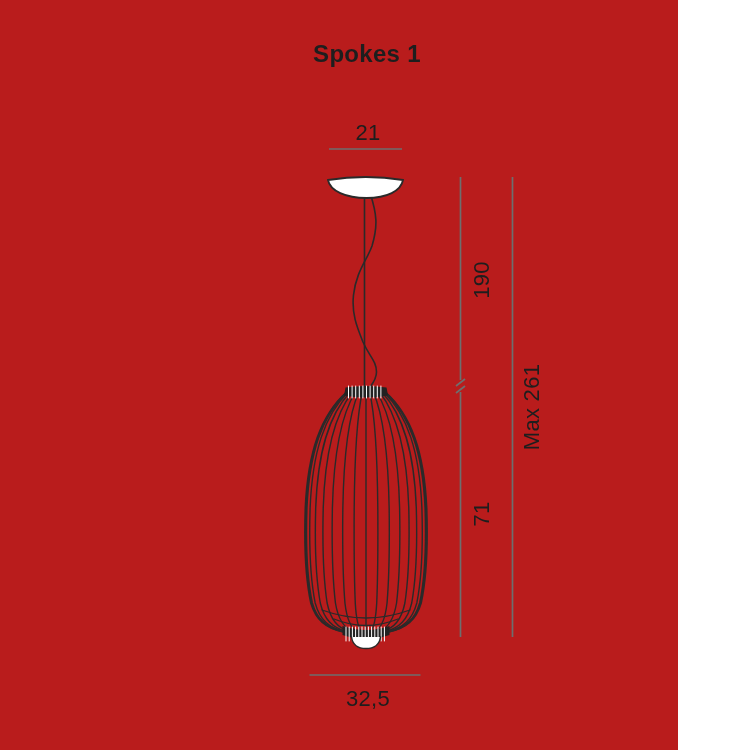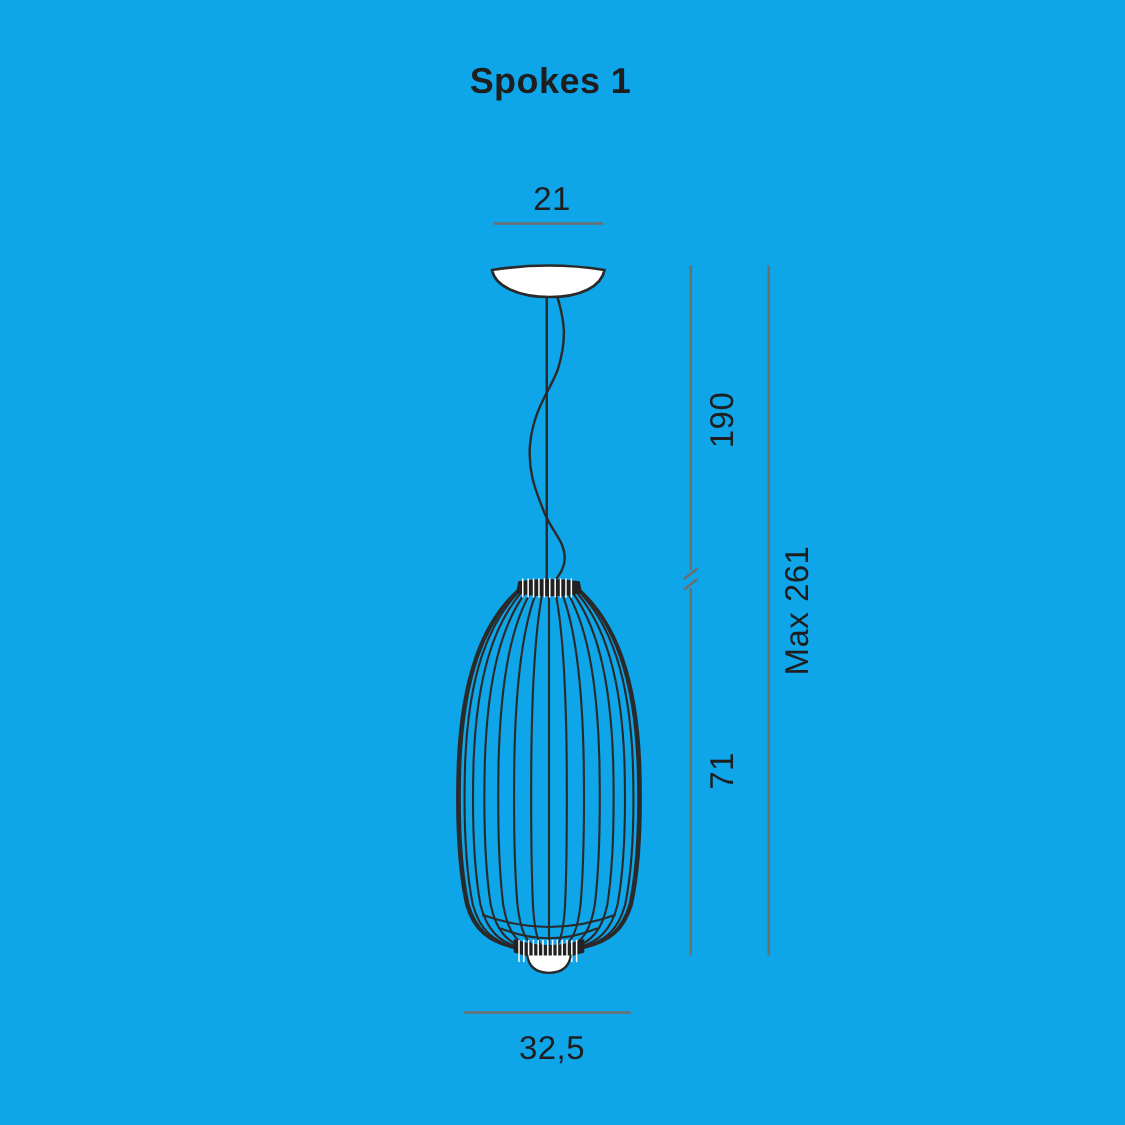--- a/index.html
+++ b/index.html
@@ -2,23 +2,23 @@
 <html><head>
 <meta charset="utf-8">
 <style>
   html, body {
     margin: 0;
     padding: 0;
     background: #ffffff;
   }
   #canvas {
     position: relative;
-    width: 750px;
+    width: 678px;
     height: 750px;
-    background: #0ea5e9;
+    background: #b91c1c;
     overflow: hidden;
     font-family: "Liberation Sans", sans-serif;
   }
   svg text {
     font-family: "Liberation Sans", "DejaVu Sans", sans-serif;
     fill: #1e1e1e;
   }
   .title-text {
     font-size: 24px;
     font-weight: 600;

